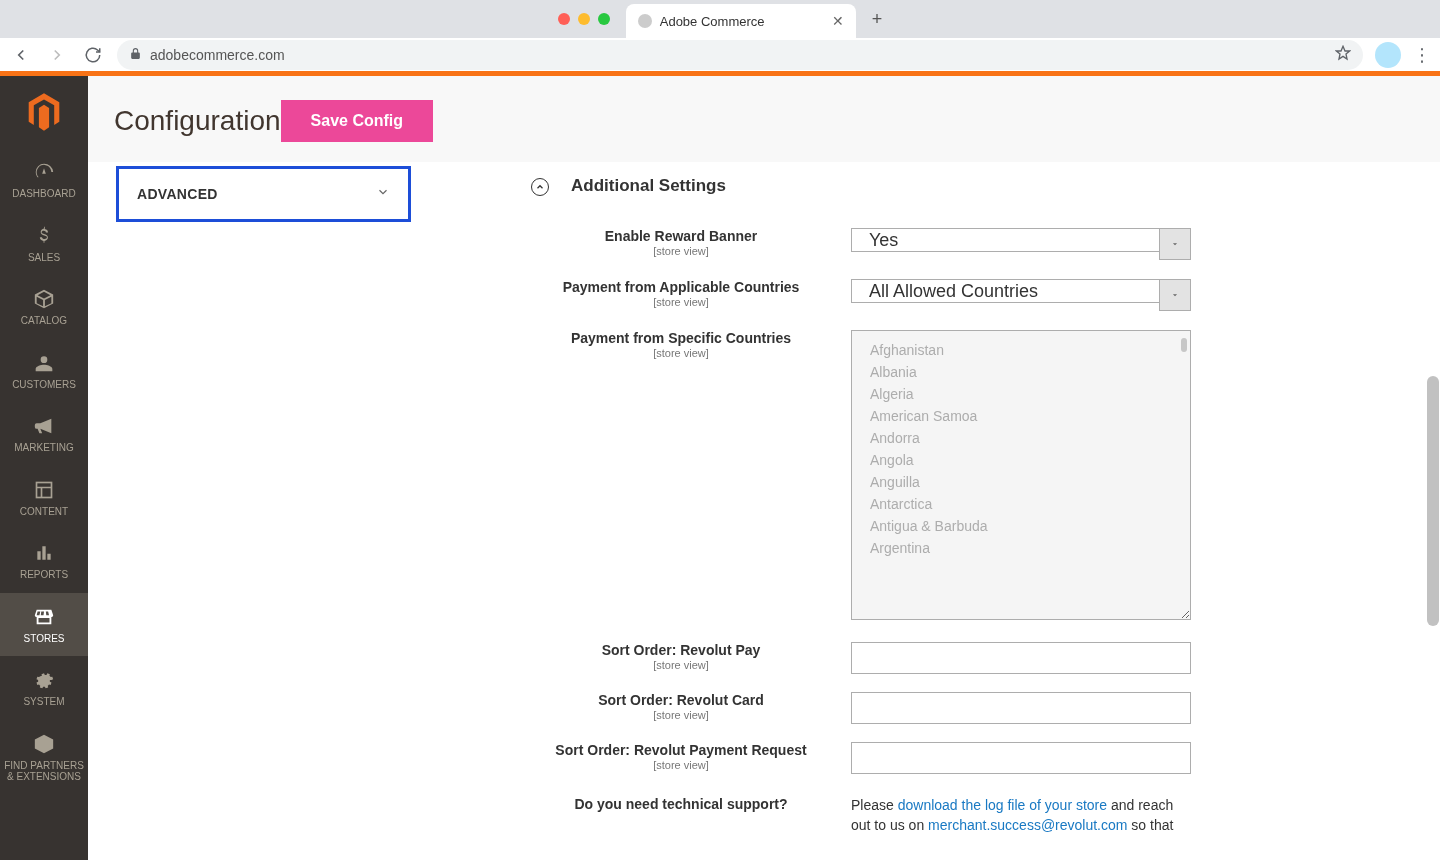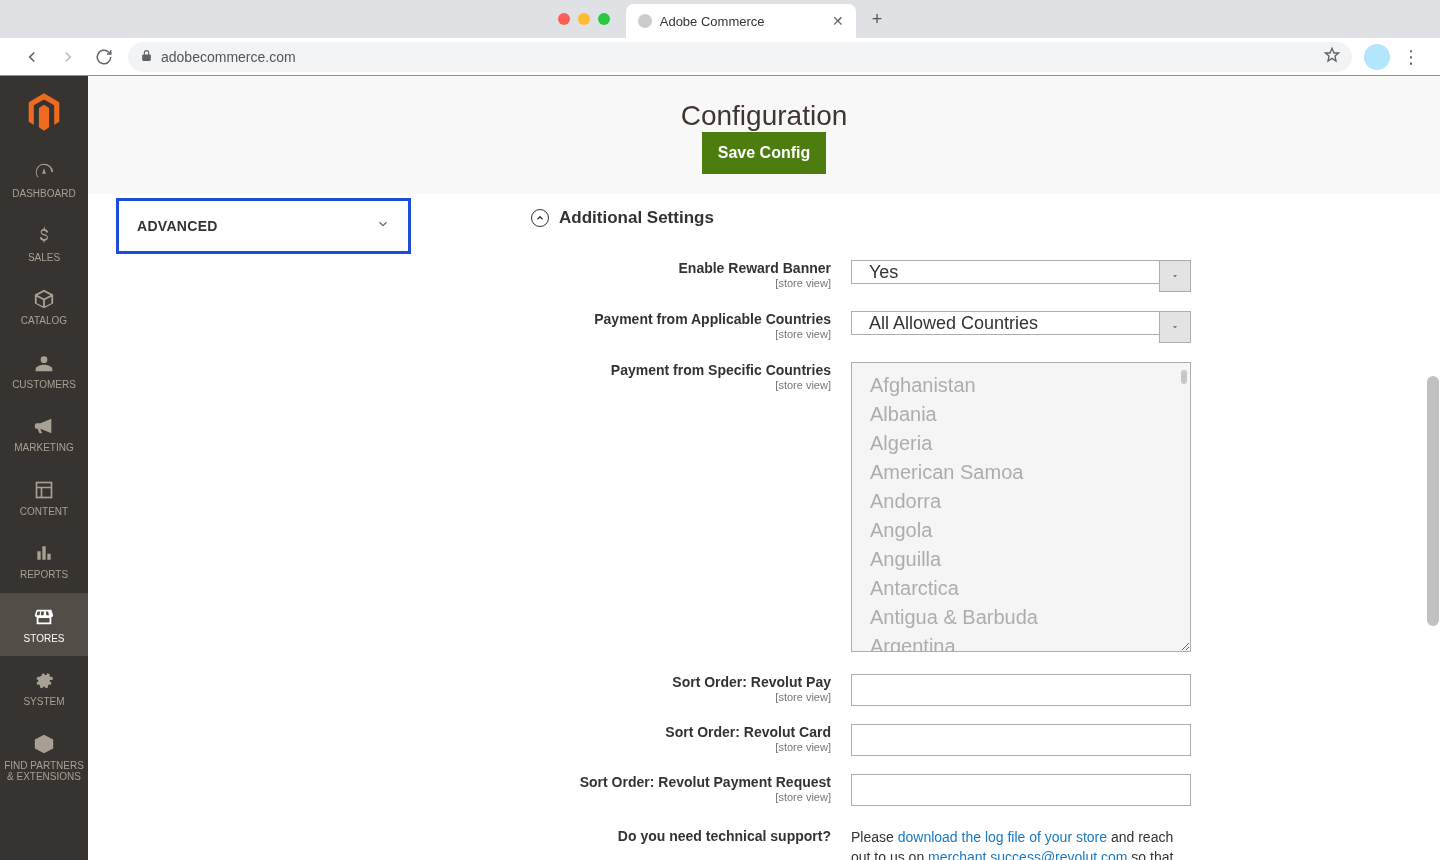--- a/index.html
+++ b/index.html
@@ -10,68 +10,68 @@
 .traffic-lights { display: flex; gap: 8px; margin-right: 8px; }
 .tl { width: 12px; height: 12px; border-radius: 50%; }
 .tl-red { background: #ff5f57; }
 .tl-yellow { background: #febc2e; }
 .tl-green { background: #28c840; }
 .tab { background: #fff; border-radius: 8px 8px 0 0; padding: 8px 12px; display: flex; align-items: center; gap: 8px; min-width: 230px; font-size: 13px; color: #333; height: 34px; align-self: flex-end; }
 .tab-favicon { width: 14px; height: 14px; border-radius: 50%; background: #ccc; }
 .tab-close { margin-left: auto; color: #666; font-size: 14px; cursor: pointer; }
 .new-tab { color: #555; font-size: 18px; margin-left: 8px; cursor: pointer; }
 
-.addr-bar { height: 38px; background: #fff; display: flex; align-items: center; padding: 0 20px; gap: 12px; border-bottom: 1px solid #f97316; }
+.addr-bar { height: 38px; background: #fff; display: flex; align-items: center; padding: 0 9px; gap: 12px; border-bottom: 5px solid #f97316; }
 .nav-btn { color: #5f6368; cursor: pointer; display: flex; align-items: center; justify-content: center; width: 24px; }
 .nav-btn.disabled { color: #bdbdbd; }
 .url-box { flex: 1; background: #f1f3f4; border-radius: 16px; height: 30px; display: flex; align-items: center; padding: 0 12px; gap: 8px; font-size: 14px; color: #555; }
 .url-box .lock { color: #5f6368; }
 .star-icon { color: #5f6368; margin-left: auto; }
 .avatar-circle { width: 26px; height: 26px; border-radius: 50%; background: #b3e5fc; }
 .kebab { color: #5f6368; font-size: 18px; }
 
 
 .app { display: flex; height: calc(860px - 76px); }
 .sidebar { width: 88px; background: #373330; color: #aaa; display: flex; flex-direction: column; }
 .logo { height: 72px; display: flex; align-items: center; justify-content: center; }
 .logo svg { width: 34px; height: 38px; }
 .side-item { display: flex; flex-direction: column; align-items: center; justify-content: center; gap: 4px; padding: 12px 4px; font-size: 10px; text-align: center; cursor: pointer; color: #a8a193; }
 .side-item.active { background: #524d47; color: #fff; }
 .side-item .icon { width: 24px; height: 24px; display: flex; align-items: center; justify-content: center; }
 .side-item span { line-height: 1.15; }
 
 .main { flex: 1; display: flex; flex-direction: column; overflow: hidden; position: relative; }
-.page-header { padding: 24px 26px 20px; background: #f8f8f8; display: flex; align-items: center; justify-content: flex-end; flex-direction: column; }
+.page-header { padding: 24px 26px 20px; background: #f8f8f8; display: flex; align-items: center; justify-content: flex-start; }
 .page-title { font-size: 28px; font-weight: 400; color: #41362f; }
-.save-btn { background: #4d7c0f; color: #fff; border: none; padding: 12px 16px; font-size: 16px; font-weight: 600; cursor: pointer; }
+.save-btn { background: #ec4899; color: #fff; border: none; padding: 12px 30px; font-size: 16px; font-weight: 600; cursor: pointer; }
 
 .content { display: flex; flex: 1; overflow: hidden; background: #fff; }
 .left-panel { width: 323px; padding: 0 0 0 28px; }
 .section-card { border: 3px solid #1d4ed8; margin-top: 4px; padding: 16px 18px; display: flex; align-items: center; justify-content: space-between; cursor: pointer; background: #fff; }
 .section-card .title { font-size: 14px; font-weight: 700; color: #333; letter-spacing: 0.3px; }
 .chev { color: #666; }
 
 .right-panel { flex: 1; padding: 0 26px 20px 120px; overflow-y: hidden; position: relative; }
-.group-head { display: flex; align-items: center; gap: 10px; padding: 14px 0 10px; }
+.group-head { display: flex; align-items: flex-end; gap: 22px; padding: 14px 0 10px; }
 .group-head .collapse-icon { width: 18px; height: 18px; border: 1.5px solid #333; border-radius: 50%; display: flex; align-items: center; justify-content: center; }
 .group-head .collapse-icon svg { width: 10px; height: 10px; }
 .group-title { font-size: 17px; font-weight: 700; color: #333; }
 
 .field-row { display: flex; align-items: flex-start; margin-top: 22px; }
 .field-row.tight { margin-top: 18px; }
-.field-label { width: 320px; text-align: right; padding-right: 20px; }
+.field-label { width: 320px; text-align: center; padding-right: 20px; }
 .field-label .lbl { font-size: 14px; font-weight: 600; color: #333; }
 .field-label .scope { font-size: 11px; color: #777; margin-top: 1px; }
 .field-control { width: 340px; }
 .select-wrap { position: relative; }
 .select { width: 100%; height: 24px; border: 1px solid #adadad; background: #fff; padding: 0 17px; font-size: 18px; color: #333; appearance: none; }
 .select-caret { position: absolute; right: 0; top: 0; width: 32px; height: 32px; background: #e3e3e3; border-left: 1px solid #adadad; border-top: 1px solid #adadad; border-right: 1px solid #adadad; border-bottom: 1px solid #adadad; display: flex; align-items: center; justify-content: center; pointer-events: none; }
 .text-input { width: 100%; height: 32px; border: 1px solid #adadad; padding: 0 10px; font-size: 14px; }
 .multiselect { width: 100%; height: 290px; border: 1px solid #adadad; background: #f5f5f5; padding: 8px 0; overflow-y: auto; resize: both; position: relative; }
-.multiselect .opt { padding: 3px 18px; font-size: 20px; color: #adadad; cursor: default; }
+.multiselect .opt { padding: 3px 18px; font-size: 14px; color: #adadad; cursor: default; }
 .ms-scrollbar { position: absolute; right: 3px; top: 7px; width: 6px; height: 14px; background: #c7c7c7; border-radius: 3px; }
 
 .support-row { display: flex; align-items: flex-start; margin-top: 22px; }
 .support-row .field-label .lbl { font-weight: 600; }
 .support-text { font-size: 14px; color: #333; line-height: 1.4; width: 340px; }
 .support-text a { color: #1979c3; text-decoration: none; }
 
 .page-scrollbar { position: absolute; right: 0; top: 0; width: 14px; height: 100%; }
 .page-scrollbar .thumb { position: absolute; right: 1px; top: 300px; width: 12px; height: 250px; background: #c1c1c1; border-radius: 6px; }
 </style>

